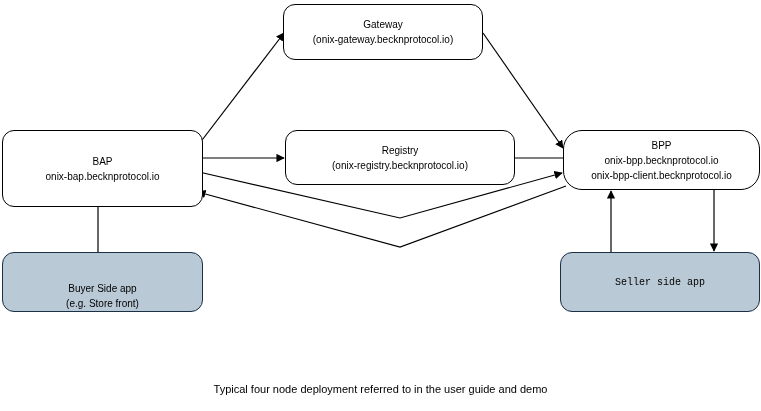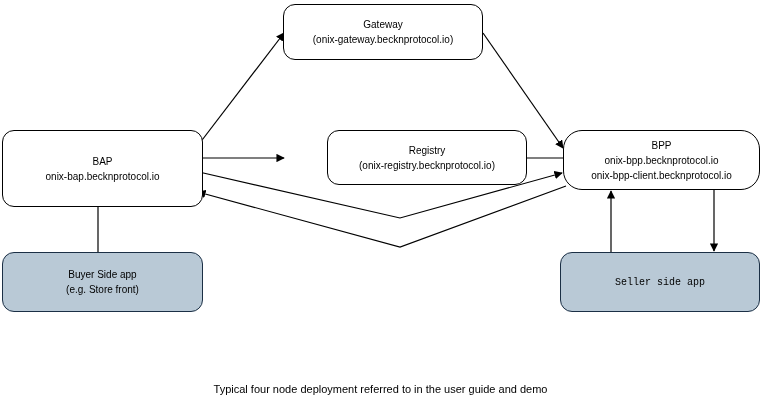--- a/index.html
+++ b/index.html
@@ -56,23 +56,23 @@
     left: 0;
     width: 761px;
     text-align: center;
     font-size: 11px;
     color: #000000;
     z-index: 2;
   }
   
   #node-gateway { left: 283px; top: 4px; width: 200px; height: 56px; }
   #node-bap     { left: 2px;   top: 130px; width: 201px; height: 77px; }
-  #node-registry{ left: 285px; top: 130px; width: 200px; height: 55px; margin-left: 42px; }
+  #node-registry{ left: 285px; top: 130px; width: 230px; height: 55px; }
   #node-bpp     { left: 563px; top: 130px; width: 197px; height: 60px; border-radius: 19px; }
-  #node-buyer   { left: 2px;   top: 252px; width: 201px; height: 60px; }
+  #node-buyer   { left: 2px;   top: 252px; width: 201px; height: 60px; justify-content: flex-end; }
   #node-seller  { left: 560px; top: 252px; width: 200px; height: 60px; font-family: Liberation Mono, monospace; }
   #diagram-caption { top: 383px; }
 </style>
 </head>
 <body>
 
 <div id="diagram-root">
 
   <svg class="edges" viewBox="0 0 761 411" width="761" height="411">
     <defs>

